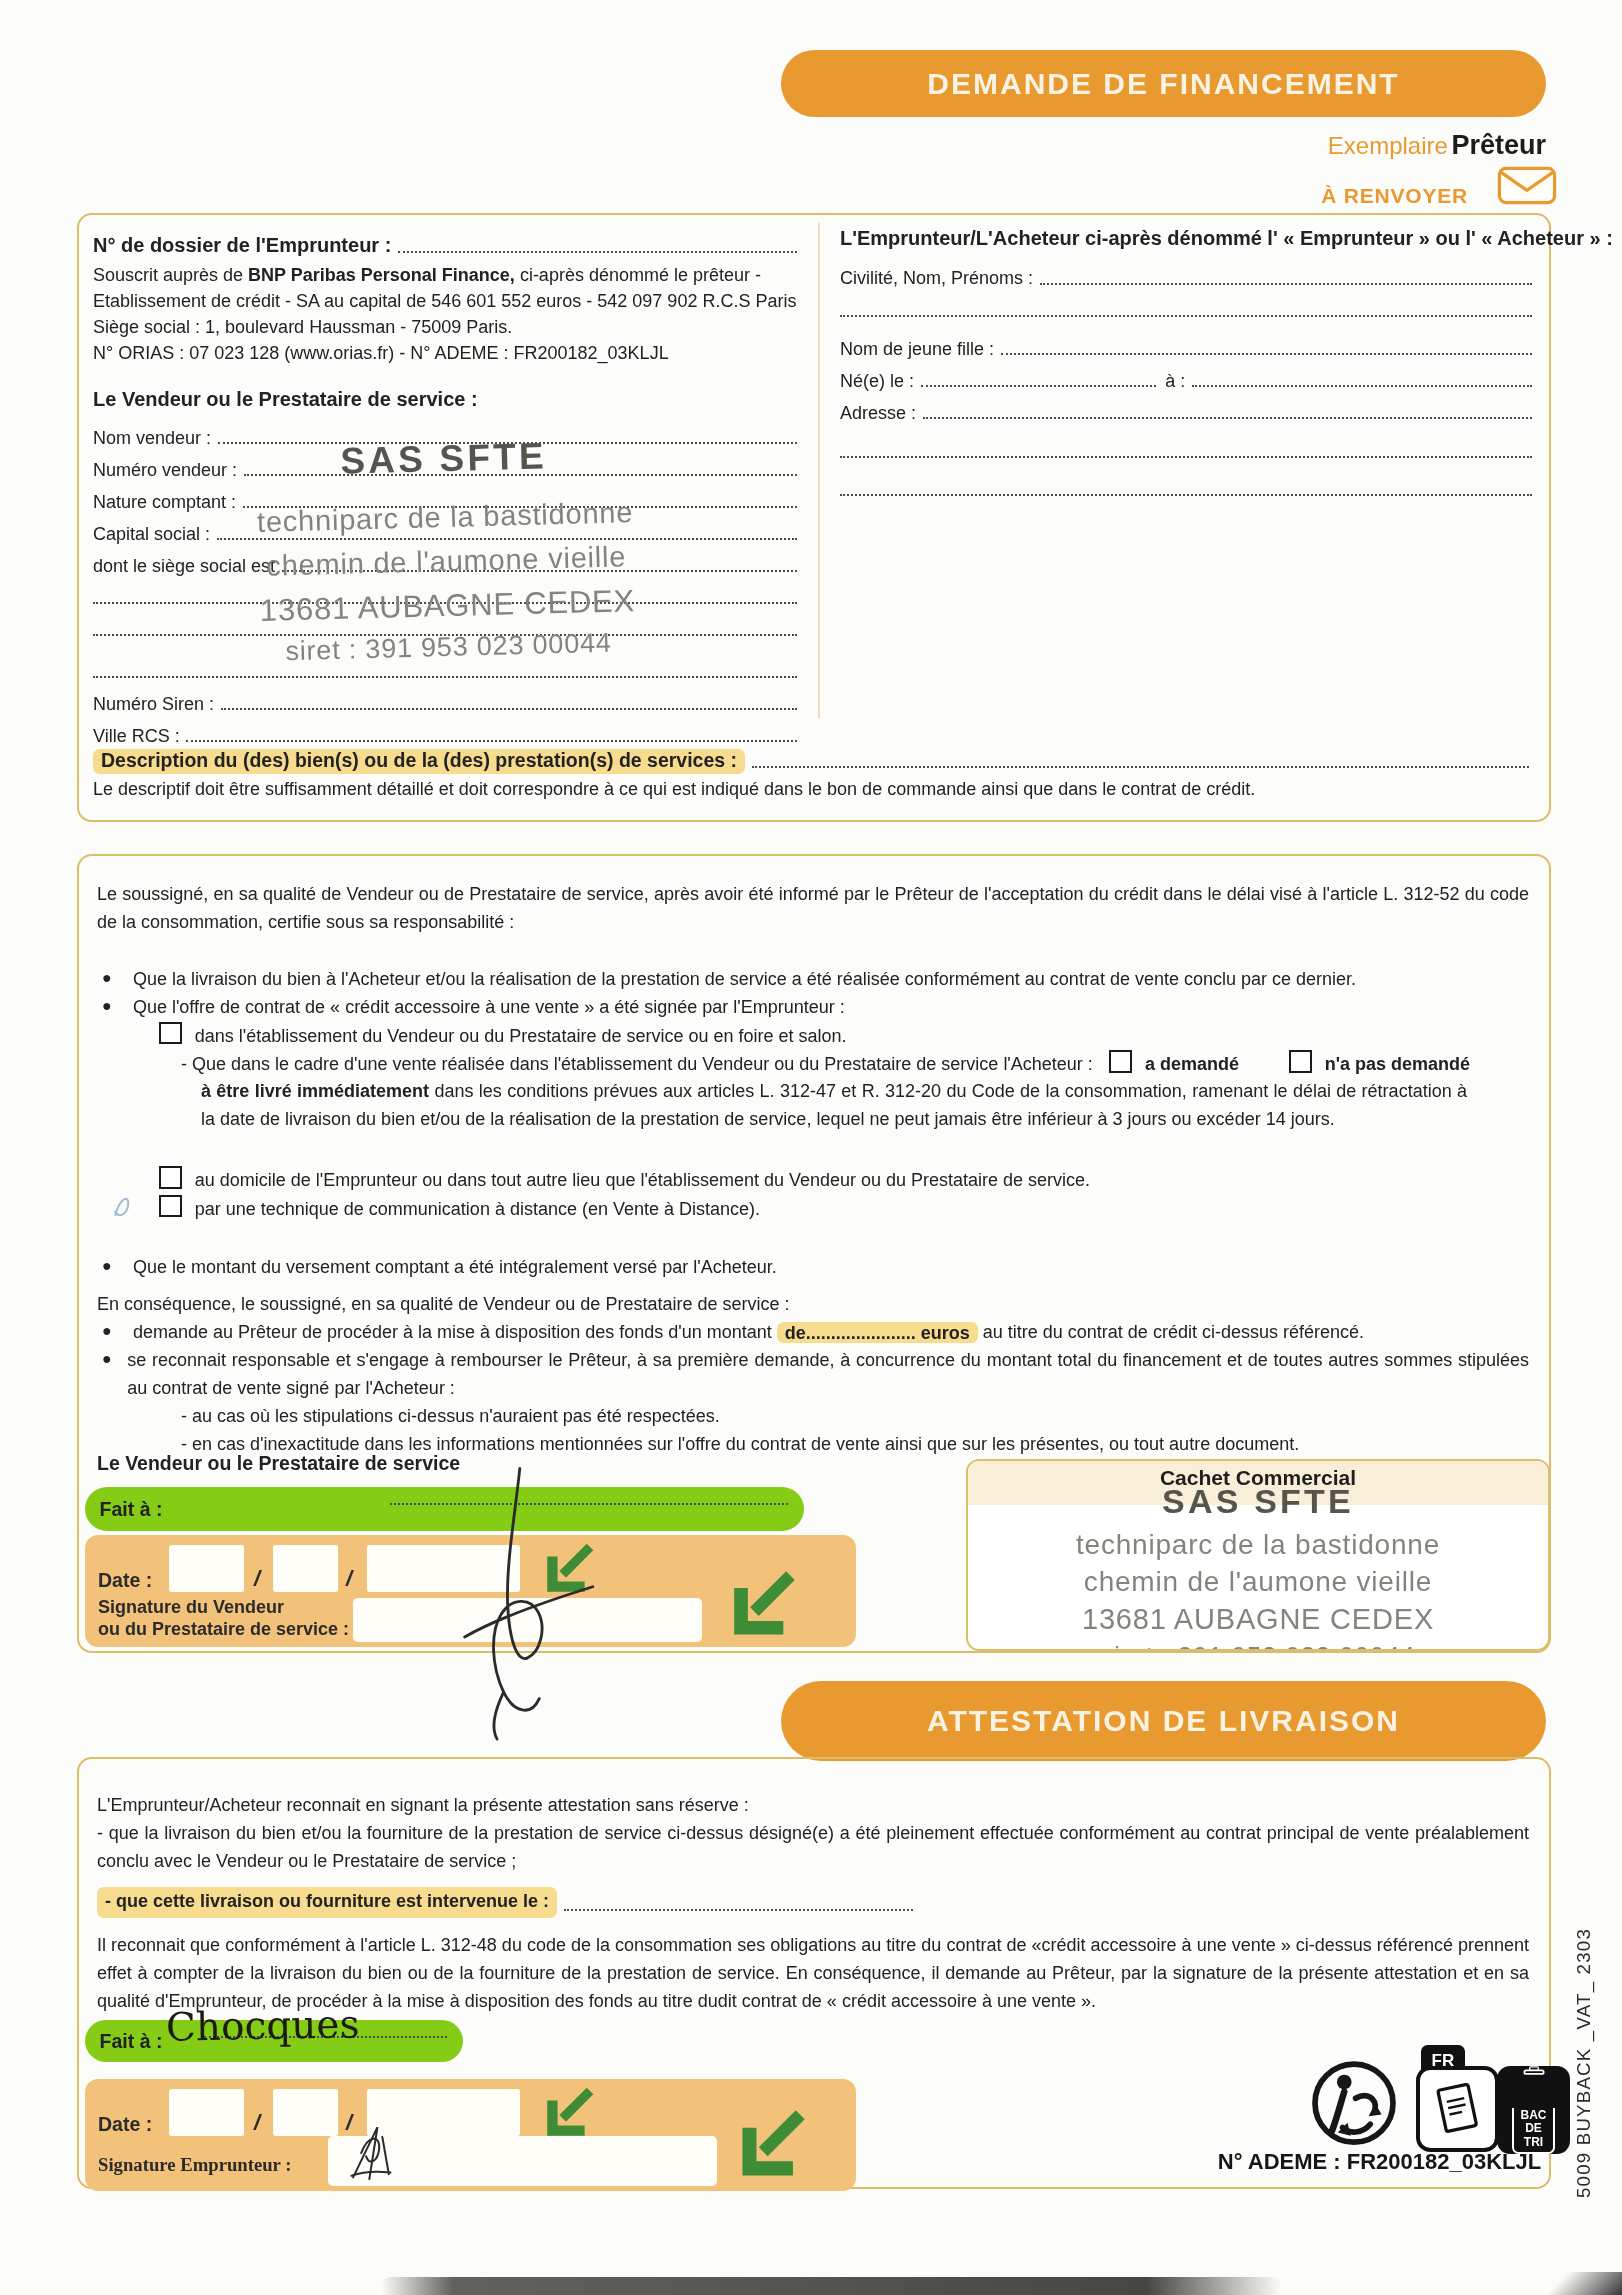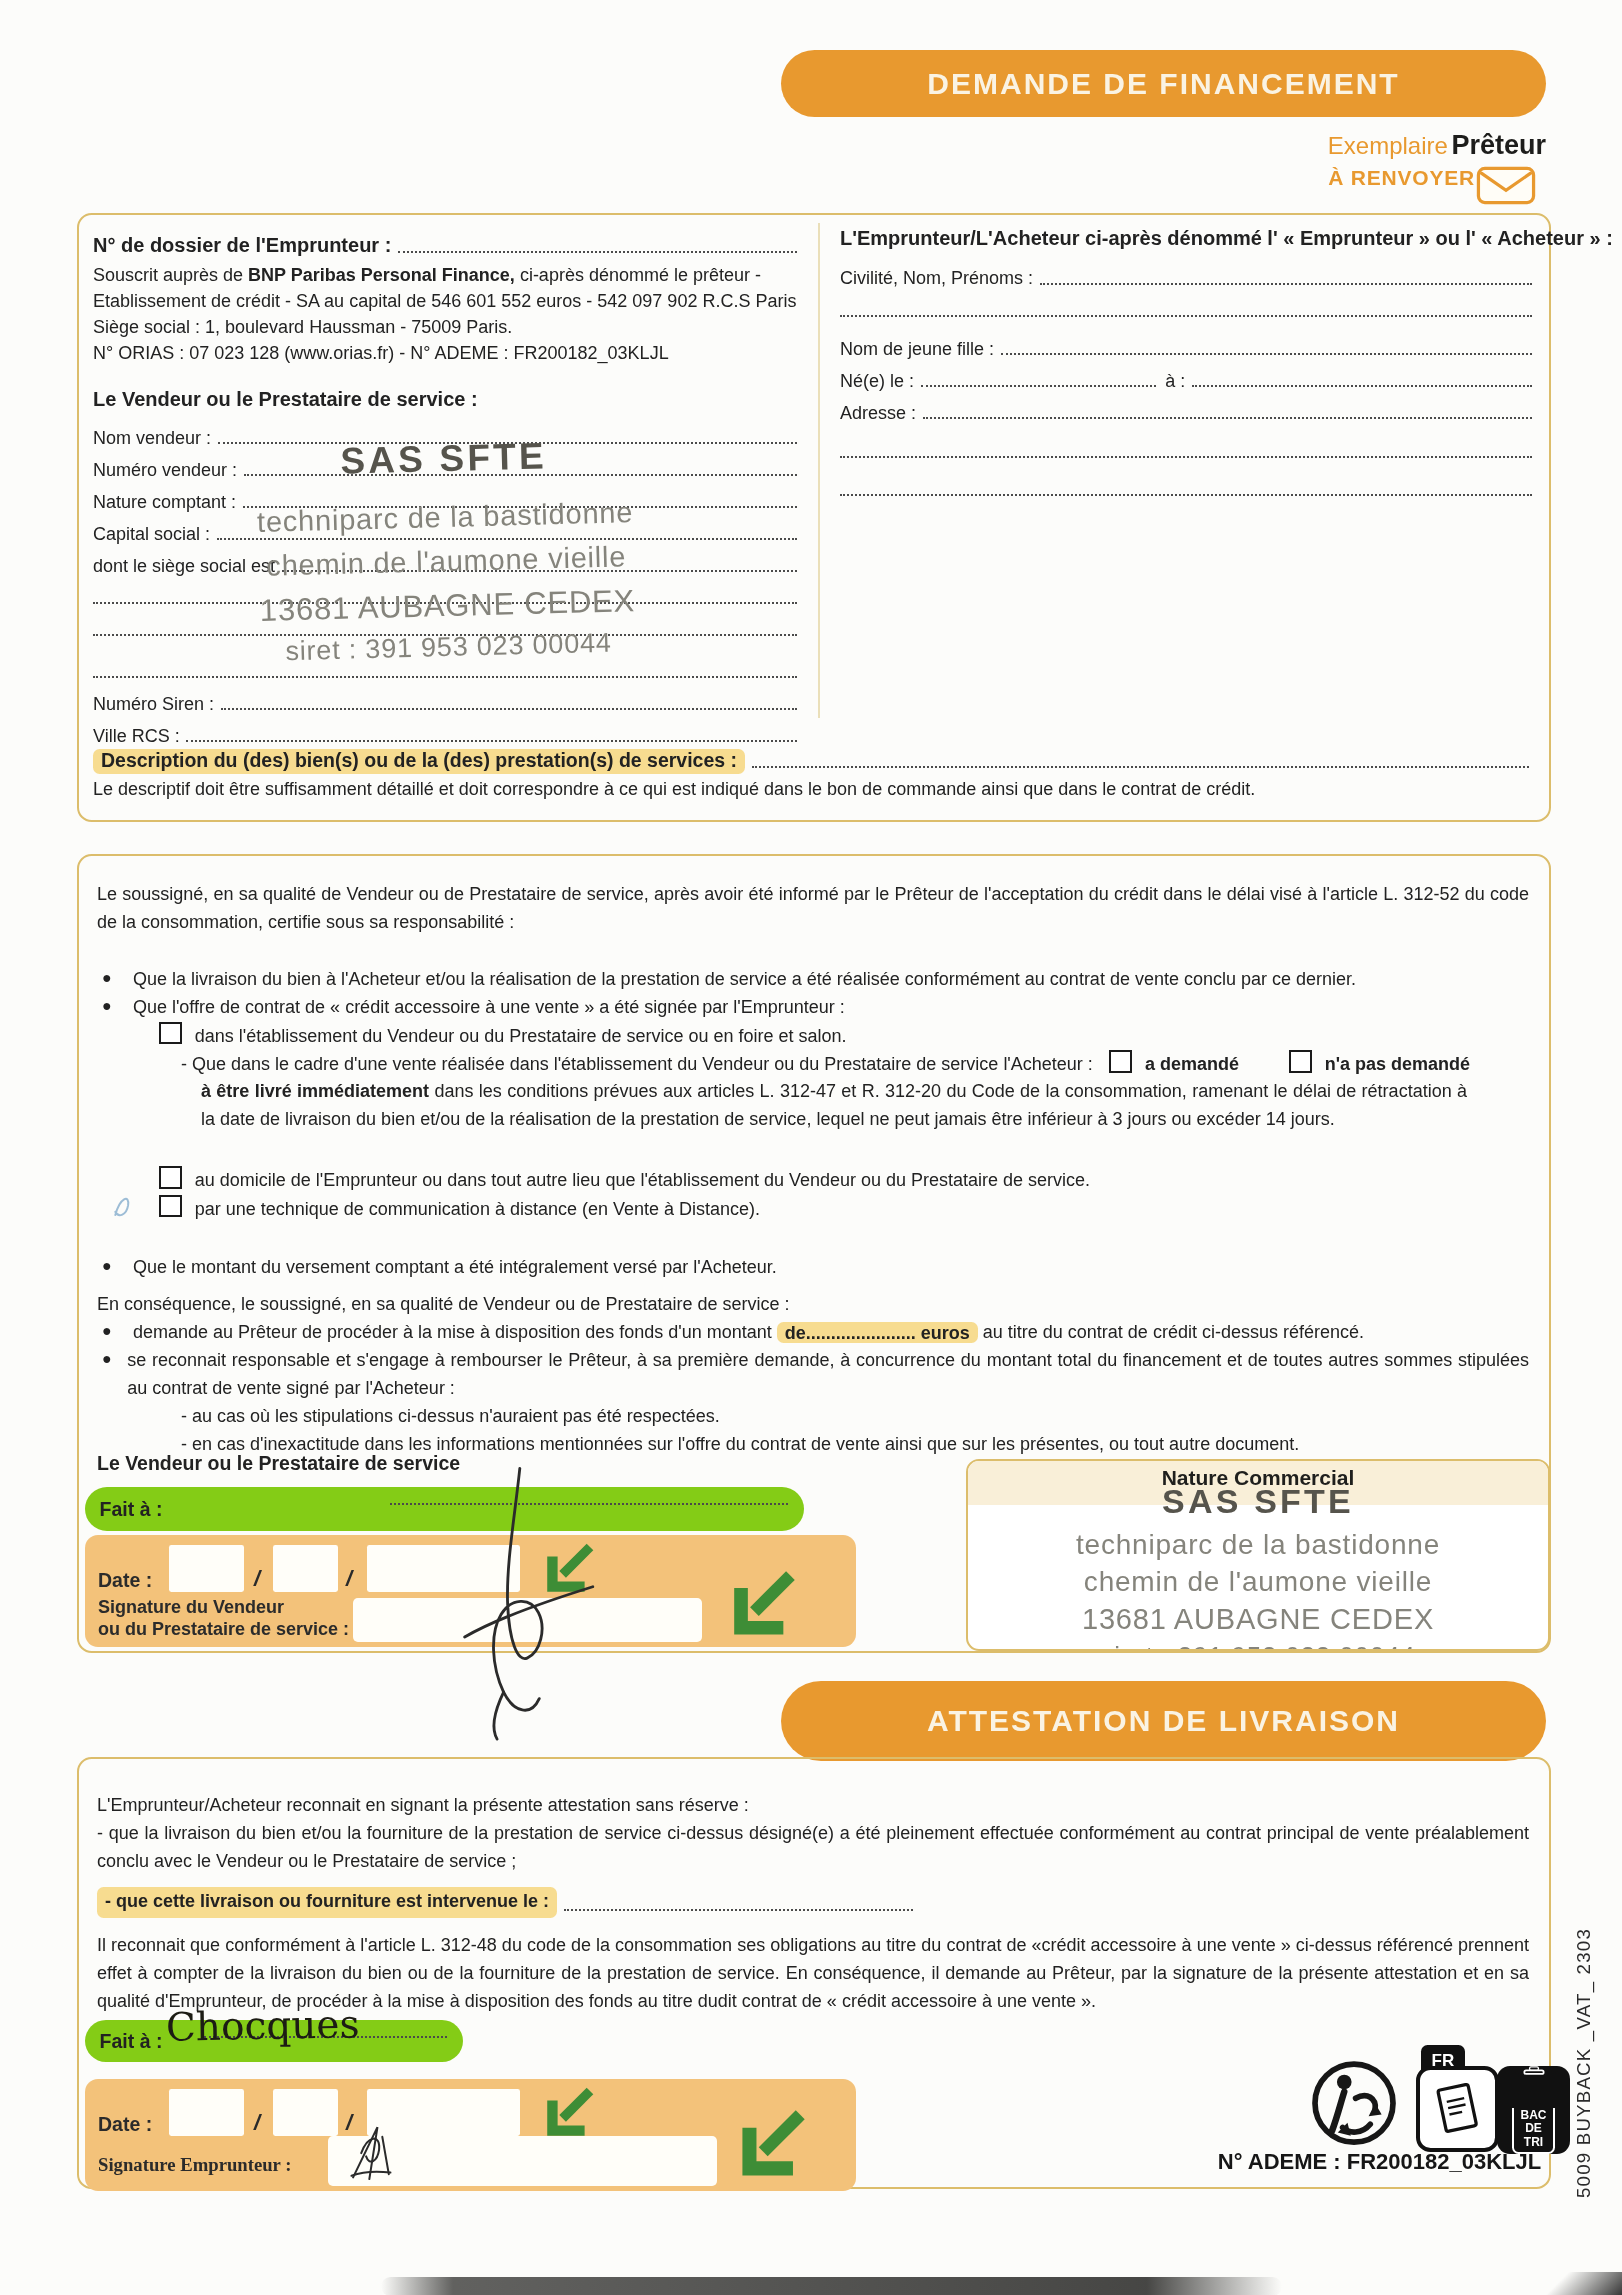--- a/index.html
+++ b/index.html
@@ -51,21 +51,21 @@
 <div class="page">
 
   <div class="banner" style="left:781px;top:50px;width:765px;height:67px;">
     <span>DEMANDE DE FINANCEMENT</span>
   </div>
 
   <div class="abs" style="right:77px;top:130px;text-align:right;white-space:nowrap;">
     <span style="color:#E8992F;font-size:24px;">Exemplaire</span>
     <span style="color:#1d1d1b;font-size:27px;font-weight:bold;">Prêteur</span>
   </div>
-  <div class="abs" style="right:87px;top:166px;display:flex;align-items:flex-start;gap:1px;">
+  <div class="abs" style="right:66px;top:166px;display:flex;align-items:flex-end;gap:29px;">
     <span style="color:#E8992F;font-size:21px;font-weight:bold;letter-spacing:0.8px;">À RENVOYER</span>
     <span>
       <svg width="60" height="39" viewBox="0 0 74 48">
         <rect x="3" y="3" width="68" height="42" rx="8" fill="#fffdf7" stroke="#E8992F" stroke-width="4"></rect>
         <path d="M7 9 L37 30 L67 9" fill="none" stroke="#E8992F" stroke-width="4" stroke-linecap="round"></path>
       </svg>
     </span>
   </div>
 
   <div class="frame" style="left:77px;top:213px;width:1470px;height:605px;"></div>
@@ -264,21 +264,21 @@
       <g fill="none" stroke="#2b2b2b" stroke-width="3.5" stroke-linecap="round">
         <path d="M96,4 C90,62 79,122 81,172 C83,217 93,243 105,238 C121,231 129,202 119,182 C109,162 85,164 73,184 C59,207 61,248 76,280 C89,306 110,310 120,288"></path>
         <path d="M28,212 C62,192 122,170 186,150"></path>
         <path d="M76,280 C64,305 60,324 68,338"></path>
       </g>
     </svg>
   </div>
 
   <div class="cachet" style="left:966px;top:1459px;width:580px;height:188px;">
     <div class="strip">
-      <span class="b" style="font-size:21px;margin-top:4.9px;color:#1f1f1d;">Nature Commercial</span>
+      <span class="b" style="font-size:21px;margin-top:4.9px;color:#1f1f1d;">Cachet Commercial</span>
     </div>
     <div class="stamp" style="margin-top:-23px;">
       <div class="s1" style="font-size:34px;">SAS SFTE</div>
       <div style="font-size:28px;margin-top:8px;">techniparc de la bastidonne</div>
       <div style="font-size:28px;margin-top:4.9px;">chemin de l'aumone vieille</div>
       <div style="font-size:29px;margin-top:4.9px;">13681 AUBAGNE CEDEX</div>
       <div style="font-size:26px;margin-top:4.9px;">siret : 391 953 023 00044</div>
     </div>
   </div>
 

